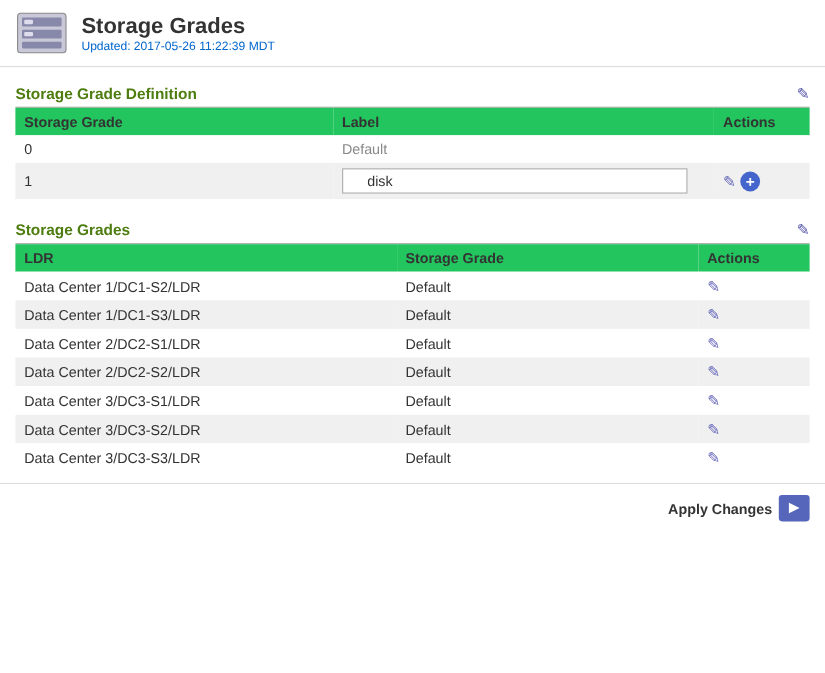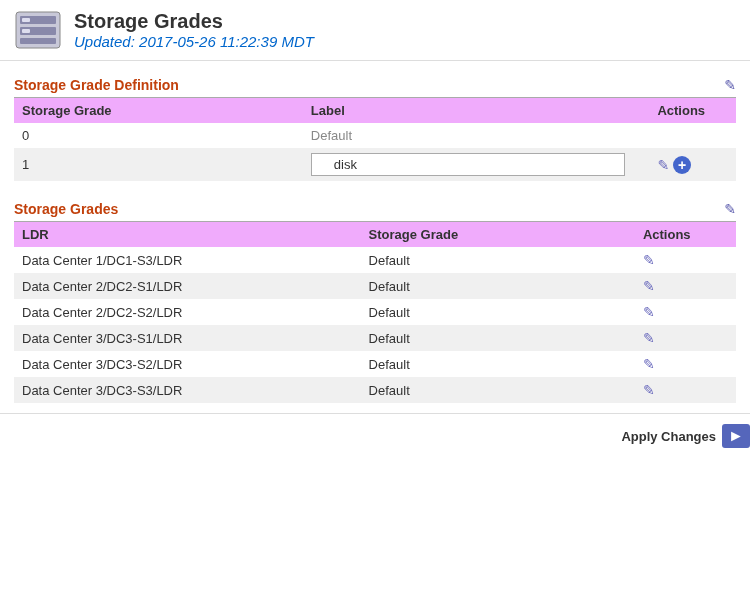--- a/index.html
+++ b/index.html
@@ -27,57 +27,56 @@
       flex-shrink: 0;
     }
     .header-icon svg rect { }
     .header-text-block { display: flex; flex-direction: column; }
     .header-title {
       font-size: 20px;
       font-weight: bold;
       color: #333;
     }
     .header-updated {
-      font-size: 15px;
+      font-size: 11px;
       color: #0066cc;
-      font-style: italic;
     }
 
     
     .section {
       padding: 0 14px;
       margin-top: 10px;
     }
     .section-header {
       display: flex;
       align-items: center;
       justify-content: space-between;
       padding: 6px 0 4px 0;
       border-bottom: 1px solid #aaa;
       margin-bottom: 0;
     }
     .section-title {
       font-size: 14px;
       font-weight: bold;
-      color: #c2410c;
+      color: #4d7c0f;
     }
     .edit-icon-btn {
       cursor: pointer;
       color: #5555aa;
       font-size: 14px;
     }
 
     
     .data-table {
       width: 100%;
       border-collapse: collapse;
       margin-top: 0;
     }
     .data-table thead tr {
-      background: #f0abfc;
+      background: #22c55e;
     }
     .data-table thead th {
       padding: 5px 8px;
       text-align: left;
       font-weight: bold;
       font-size: 13px;
       color: #333;
       border: none;
     }
     .data-table tbody tr:nth-child(even) {
@@ -134,21 +133,21 @@
     
     .ldr-col { width: 48%; }
     .sg-col { width: 38%; }
     .action-col { width: 14%; }
 
     
     .footer-bar {
       display: flex;
       justify-content: flex-end;
       align-items: center;
-      padding: 10px 0;
+      padding: 10px 14px;
       border-top: 1px solid #ddd;
       margin-top: 10px;
       background: #fff;
     }
     .apply-changes-btn {
       display: flex;
       align-items: center;
       gap: 6px;
       background: none;
       border: none;
@@ -230,20 +229,25 @@
   <table class="data-table">
     <thead>
       <tr>
         <th class="ldr-col">LDR</th>
         <th class="sg-col">Storage Grade</th>
         <th class="action-col">Actions</th>
       </tr>
     </thead>
     <tbody id="grades-tbody">
         <tr>
+          <td>Data Center 1/DC1-S2/LDR</td>
+          <td>Default</td>
+          <td><span class="pencil-icon">✎</span></td>
+        </tr>
+        <tr>
           <td>Data Center 1/DC1-S3/LDR</td>
           <td>Default</td>
           <td><span class="pencil-icon">✎</span></td>
         </tr>
         <tr>
           <td>Data Center 2/DC2-S1/LDR</td>
           <td>Default</td>
           <td><span class="pencil-icon">✎</span></td>
         </tr>
         <tr>

